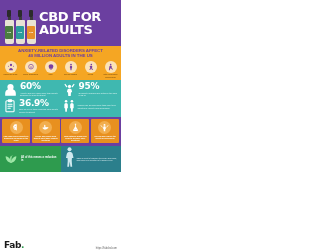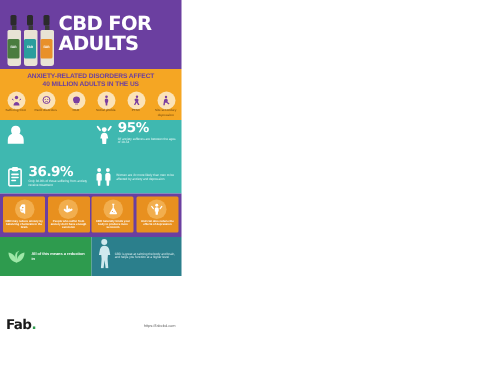--- a/index.html
+++ b/index.html
@@ -31,21 +31,21 @@
   
   .iconrow{background:#f5a623;display:flex;justify-content:space-between;padding:1px 2px 2px;flex:0 0 auto;}
   .icell{width:17px;display:flex;flex-direction:column;align-items:center;gap:.5px;}
   .icirc{width:12px;height:12px;border-radius:50%;background:#fbe3b8;display:flex;align-items:center;justify-content:center;}
   .icirc svg{display:block;}
   .ilabel{font-size:2px;line-height:2.3px;color:#8a5a12;text-align:center;font-weight:bold;}
 
   
   .teal{background:#3fb8b0;flex:0 0 auto;padding:2px 0 3px;}
   .statrow{display:flex;align-items:center;padding:0 3px;gap:2px;}
-  .statrow+.statrow{margin-top:14px;}
+  .statrow+.statrow{margin-top:2px;}
   .sicon{flex:0 0 auto;display:flex;align-items:center;justify-content:center;}
   .stext{flex:1;min-width:0;}
   .snum{font-size:9px;font-weight:bold;color:#fff;line-height:9px;letter-spacing:-.3px;font-family:"DejaVu Sans",sans-serif;}
   .sdesc{font-size:2.1px;line-height:2.6px;color:#e3f7f5;margin-top:.5px;}
   .half{display:flex;flex:1;align-items:center;gap:2px;min-width:0;}
 
   
   .purple{background:#6b3fa0;flex:0 0 auto;padding:2px 2px 3px;}
   .cards{display:flex;gap:1.5px;}
   .card{flex:1;background:#e8901f;border-radius:1px;padding:2px 1px 2px;display:flex;flex-direction:column;align-items:center;gap:1px;}
@@ -54,21 +54,21 @@
 
   
   .bottom{display:flex;flex:0 0 auto;height:26px;}
   .green{flex:1;background:#2e9b4e;display:flex;align-items:center;gap:2px;padding:0 3px;}
   .gicon{flex:0 0 auto;}
   .gtext{font-size:2.6px;line-height:3.2px;color:#fff;font-weight:bold;}
   .dteal{flex:1;background:#2b7f8c;display:flex;align-items:center;gap:2px;padding:0 3px;}
   .dtext{font-size:2.1px;line-height:2.6px;color:#dff0f2;}
 
   
-  .footer{flex:1;background:#fff;display:flex;align-items:center;justify-content:space-between;padding:11px 4px;}
+  .footer{flex:1;background:#fff;display:flex;align-items:flex-end;justify-content:space-between;padding:0 4px;}
   .logo{font-size:9px;font-weight:bold;color:#1a1a1a;letter-spacing:-.4px;font-family:"DejaVu Sans",sans-serif;}
   .logo .dot{color:#2e9b4e;}
   .url{font-size:2.6px;color:#666;}
 </style>
 </head>
 <body>
 
 <div class="infographic">
 
   <div class="header">
@@ -173,20 +173,24 @@
   </div>
 
   <div class="teal">
     <div class="statrow">
       <div class="half">
         <div class="sicon">
           <svg width="15" height="15" viewBox="0 0 24 24" fill="#ffffff">
               <path d="M12 3c3 0 5 2 5 5 0 1.4-.4 2.6-1 3.4 2.8 1 4.5 3.4 4.5 6.6v4h-17v-4c0-3.2 1.7-5.6 4.5-6.6C7.4 10.6 7 9.4 7 8c0-3 2-5 5-5z"></path>
             </svg>
         </div>
+        <div class="stext">
+          <div class="snum">60%</div>
+          <div class="sdesc">Anxiety and 60% more likely than anxiety disorders to avoid treatment</div>
+        </div>
       </div>
       <div class="half">
         <div class="sicon">
           <svg width="15" height="15" viewBox="0 0 24 24" fill="#ffffff">
               <circle cx="12" cy="7" r="2.6"></circle>
               <path d="M12 10.5c2 0 3.2 1.2 3.6 3l.6 3h-1.8l-.4 6h-4l-.4-6H7.8l.6-3c.4-1.8 1.6-3 3.6-3z"></path>
               <path d="M5 4l2.5 3.5M19 4l-2.5 3.5" stroke="#ffffff" stroke-width="2" fill="none" stroke-linecap="round"></path>
             </svg>
         </div>
         <div class="stext">

